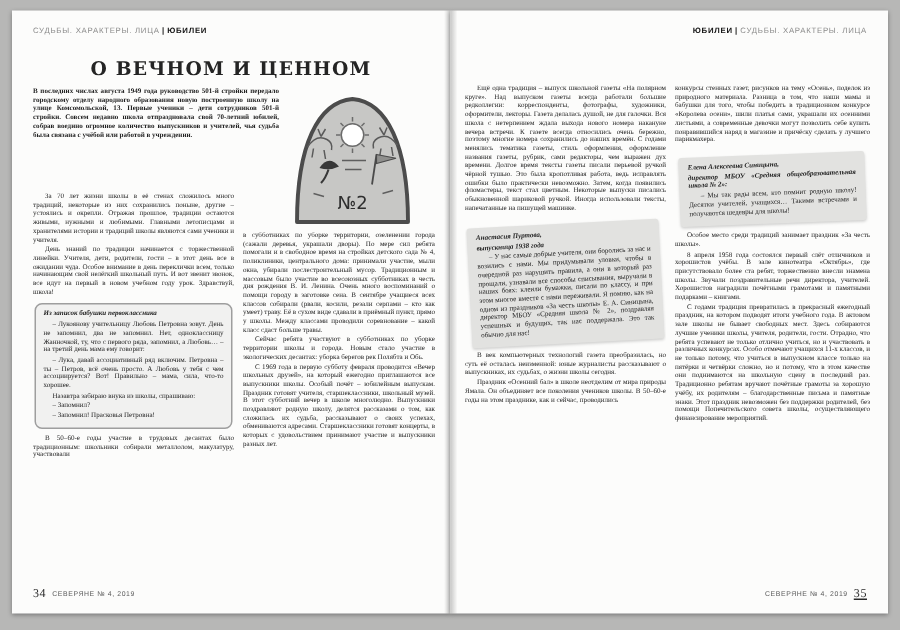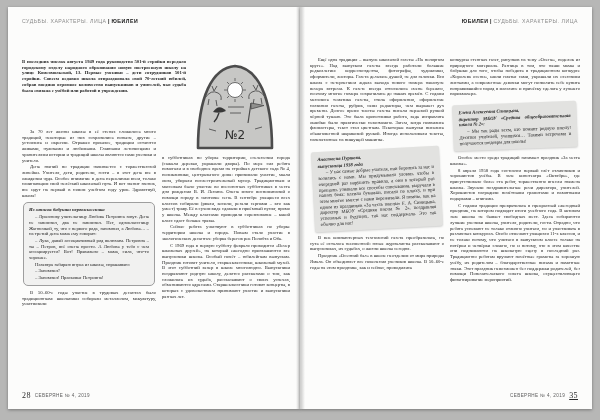--- a/index.html
+++ b/index.html
@@ -46,20 +46,21 @@
   .footer-right .pagenum{margin-left:4px;text-decoration:underline;}
 </style>
 </head>
 <body>
 
 <div class="stage">
 
   <div class="page page-left">
     <div class="kicker kicker-left"><span>СУДЬБЫ. ХАРАКТЕРЫ. ЛИЦА</span> <b>|</b> <b>ЮБИЛЕИ</b></div>
 
+    <div class="article-title">О ВЕЧНОМ И ЦЕННОМ</div>
 
     <div class="intro smalltext bold">В последних числах августа 1949 года руководство 501-й стройки передало городскому отделу народного образования новую построенную школу на улице Комсомольской, 13. Первые ученики – дети сотрудников 501-й стройки. Совсем недавно школа отпраздновала свой 70-летний юбилей, собрав воедино огромное количество выпускников и учителей, чья судьба была связана с учёбой или работой в учреждении.</div>
 
     <svg class="emblem" viewBox="0 0 92 94">
       <path d="M9,91 C9,40 23,11 46,9 C69,11 83,40 83,91 Z" fill="#c7c7c5" stroke="#4c4c4c" stroke-width="2.6" stroke-linejoin="round"></path>
       <g stroke="#6b6b6b" stroke-width="1">
         <circle cx="46" cy="33" r="7.5" fill="#ffffff"></circle>
         <line x1="46" y1="21" x2="46" y2="24"></line>
         <line x1="46" y1="42" x2="46" y2="45"></line>
         <line x1="35" y1="33" x2="38" y2="33"></line>
@@ -109,21 +110,21 @@
       </div>
       <p>В 50–60-е годы участие в трудовых десантах было традиционным: школьники собирали металлолом, макулатуру, участвовали</p>
     </div>
 
     <div class="col col2 smalltext">
       <p style="text-indent:0">в субботниках по уборке территории, озеленении города (сажали деревья, украшали дворы). По мере сил ребята помогали и в свободное время на стройках детского сада № 4, поликлиники, центрального дома: принимали участие, мыли окна, убирали послестроительный мусор. Традиционным и массовым было участие во всесоюзных субботниках в честь дня рождения В. И. Ленина. Очень много воспоминаний о помощи городу в заготовке сена. В сентябре учащиеся всех классов собирали (рвали, косили, резали серпами – кто как умеет) траву. Её в сухом виде сдавали в приёмный пункт, прямо у школы. Между классами проводили соревнование – какой класс сдаст больше травы.</p>
       <p>Сейчас ребята участвуют в субботниках по уборке территории школы и города. Новым стало участие в экологических десантах: уборка берегов рек Полябта и Обь.</p>
       <p>С 1969 года в первую субботу февраля проводится «Вечер школьных друзей», на который ежегодно приглашаются все выпускники школы. Особый почёт – юбилейным выпускам. Праздник готовят учителя, старшеклассники, школьный музей. В этот субботний вечер в школе многолюдно. Выпускники поздравляют родную школу, делятся рассказами о том, как сложилась их судьба, рассказывают о своих успехах, обмениваются адресами. Старшеклассники готовят концерты, в которых с удовольствием принимают участие и выпускники разных лет.</p>
     </div>
 
-    <div class="footer footer-left"><span class="pagenum">28</span><span>СЕВЕРЯНЕ № 4, 2019</span></div>
+    <div class="footer footer-left"><span class="pagenum">34</span><span>СЕВЕРЯНЕ № 4, 2019</span></div>
   </div>
 
   <div class="page page-right">
     <div class="kicker kicker-right"><b>ЮБИЛЕИ</b> <b>|</b> <span>СУДЬБЫ. ХАРАКТЕРЫ. ЛИЦА</span></div>
 
     <div class="col col3 smalltext">
       <p>Ещё одна традиция – выпуск школьной газеты «На полярном круге». Над выпуском газеты всегда работали большие редколлегии: корреспонденты, фотографы, художники, оформители, лекторы. Газета делалась душой, не для галочки. Вся школа с нетерпением ждала выхода нового номера накануне вечера встречи. К газете всегда относились очень бережно, поэтому многие номера сохранились до наших времён. С годами менялись тематика газеты, стиль оформления, оформление названия газеты, рубрик, сами редакторы, чем выражен дух времени. Долгое время тексты газеты писали перьевой ручкой чёрной тушью. Это была кропотливая работа, ведь исправлять ошибки было практически невозможно. Затем, когда появились фломастеры, текст стал цветным. Некоторые выпуски писались обыкновенной шариковой ручкой. Иногда использовали тексты, напечатанные на пишущей машинке.</p>
       <div class="note note-a">
         <p class="sig">Анастасия Пуртова,</p>
         <p class="sig">выпускница 1938 года</p>

